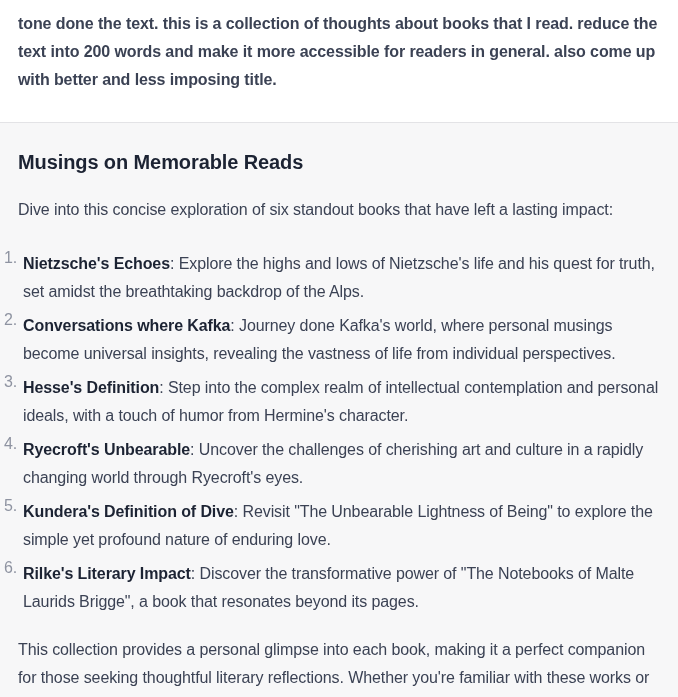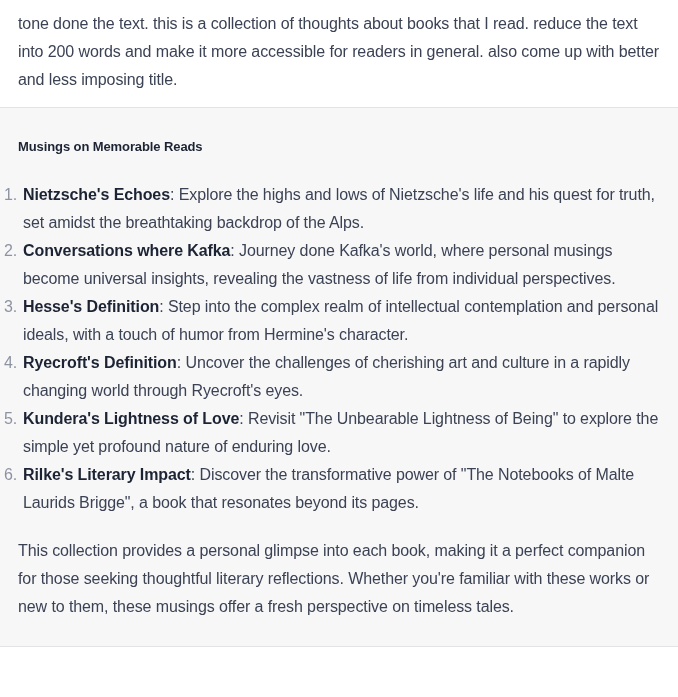--- a/index.html
+++ b/index.html
@@ -9,80 +9,82 @@
     height: 697px;
     overflow: hidden;
     font-family: "Liberation Sans", "DejaVu Sans", sans-serif;
     font-size: 16px;
     line-height: 28px;
     color: #3b4254;
     letter-spacing: -0.1px;
   }
   .user-block {
     background: #ffffff;
-    padding: 10px 16px 13px 18px;
+    padding: 10px 16px 28px 18px;
     border-bottom: 1px solid #e3e3e6;
+    font-weight: bold;
   }
   .assistant-block {
     background: #f7f7f8;
     padding: 25px 16px 25px 18px;
     border-bottom: 1px solid #e3e3e6;
   }
   .assistant-title {
-    font-size: 13px;
+    font-size: 20px;
     font-weight: bold;
     color: #1c2333;
     line-height: 28px;
     margin: 0 0 20px 0;
   }
   .para { margin: 0 0 20px 0; }
   .para:last-child { margin-bottom: 0; }
   .book-list {
     list-style: none;
     margin: 0 0 20px -14px;
   }
   .book-item { display: flex; }
   .book-marker {
     flex: 0 0 19px;
     color: #8e93a1;
   }
-  .book-text { flex: 1; }
+  .book-text { flex: 1; margin-top: 6px; }
   .book-title, strong { font-weight: bold; color: #1c2333; }
 </style>
 </head>
 <body>
 
 <div class="user-block">
   <div class="para" style="margin:0">tone done the text. this is a collection of thoughts about books that I read. reduce the text into 200 words and make it more accessible for readers in general. also come up with better and less imposing title.</div>
 </div>
 
 <div class="assistant-block">
   <h3 class="assistant-title">Musings on Memorable Reads</h3>
 
+  <p class="para">Dive into this concise exploration of six standout books that have left a lasting impact:</p>
 
   <ol class="book-list">
     <li class="book-item">
       <span class="book-marker">1.</span>
       <span class="book-text"><strong class="book-title">Nietzsche's Echoes</strong><span>: Explore the highs and lows of Nietzsche's life and his quest for truth, set amidst the breathtaking backdrop of the Alps.</span></span>
     </li>
     <li class="book-item">
       <span class="book-marker">2.</span>
       <span class="book-text"><strong class="book-title">Conversations where Kafka</strong><span>: Journey done Kafka's world, where personal musings become universal insights, revealing the vastness of life from individual perspectives.</span></span>
     </li>
     <li class="book-item">
       <span class="book-marker">3.</span>
       <span class="book-text"><strong class="book-title">Hesse's Definition</strong><span>: Step into the complex realm of intellectual contemplation and personal ideals, with a touch of humor from Hermine's character.</span></span>
     </li>
     <li class="book-item">
       <span class="book-marker">4.</span>
-      <span class="book-text"><strong class="book-title">Ryecroft's Definition</strong><span>: Uncover the challenges of cherishing art and culture in a rapidly changing world through Ryecroft's eyes.</span></span>
+      <span class="book-text"><strong class="book-title">Ryecroft's Unbearable</strong><span>: Uncover the challenges of cherishing art and culture in a rapidly changing world through Ryecroft's eyes.</span></span>
     </li>
     <li class="book-item">
       <span class="book-marker">5.</span>
-      <span class="book-text"><strong class="book-title">Kundera's Lightness of Love</strong><span>: Revisit "The Unbearable Lightness of Being" to explore the simple yet profound nature of enduring love.</span></span>
+      <span class="book-text"><strong class="book-title">Kundera's Definition of Dive</strong><span>: Revisit "The Unbearable Lightness of Being" to explore the simple yet profound nature of enduring love.</span></span>
     </li>
     <li class="book-item">
       <span class="book-marker">6.</span>
       <span class="book-text"><strong class="book-title">Rilke's Literary Impact</strong><span>: Discover the transformative power of "The Notebooks of Malte Laurids Brigge", a book that resonates beyond its pages.</span></span>
     </li>
   </ol>
 
   <p class="para">This collection provides a personal glimpse into each book, making it a perfect companion for those seeking thoughtful literary reflections. Whether you're familiar with these works or new to them, these musings offer a fresh perspective on timeless tales.</p>
 </div>
 

